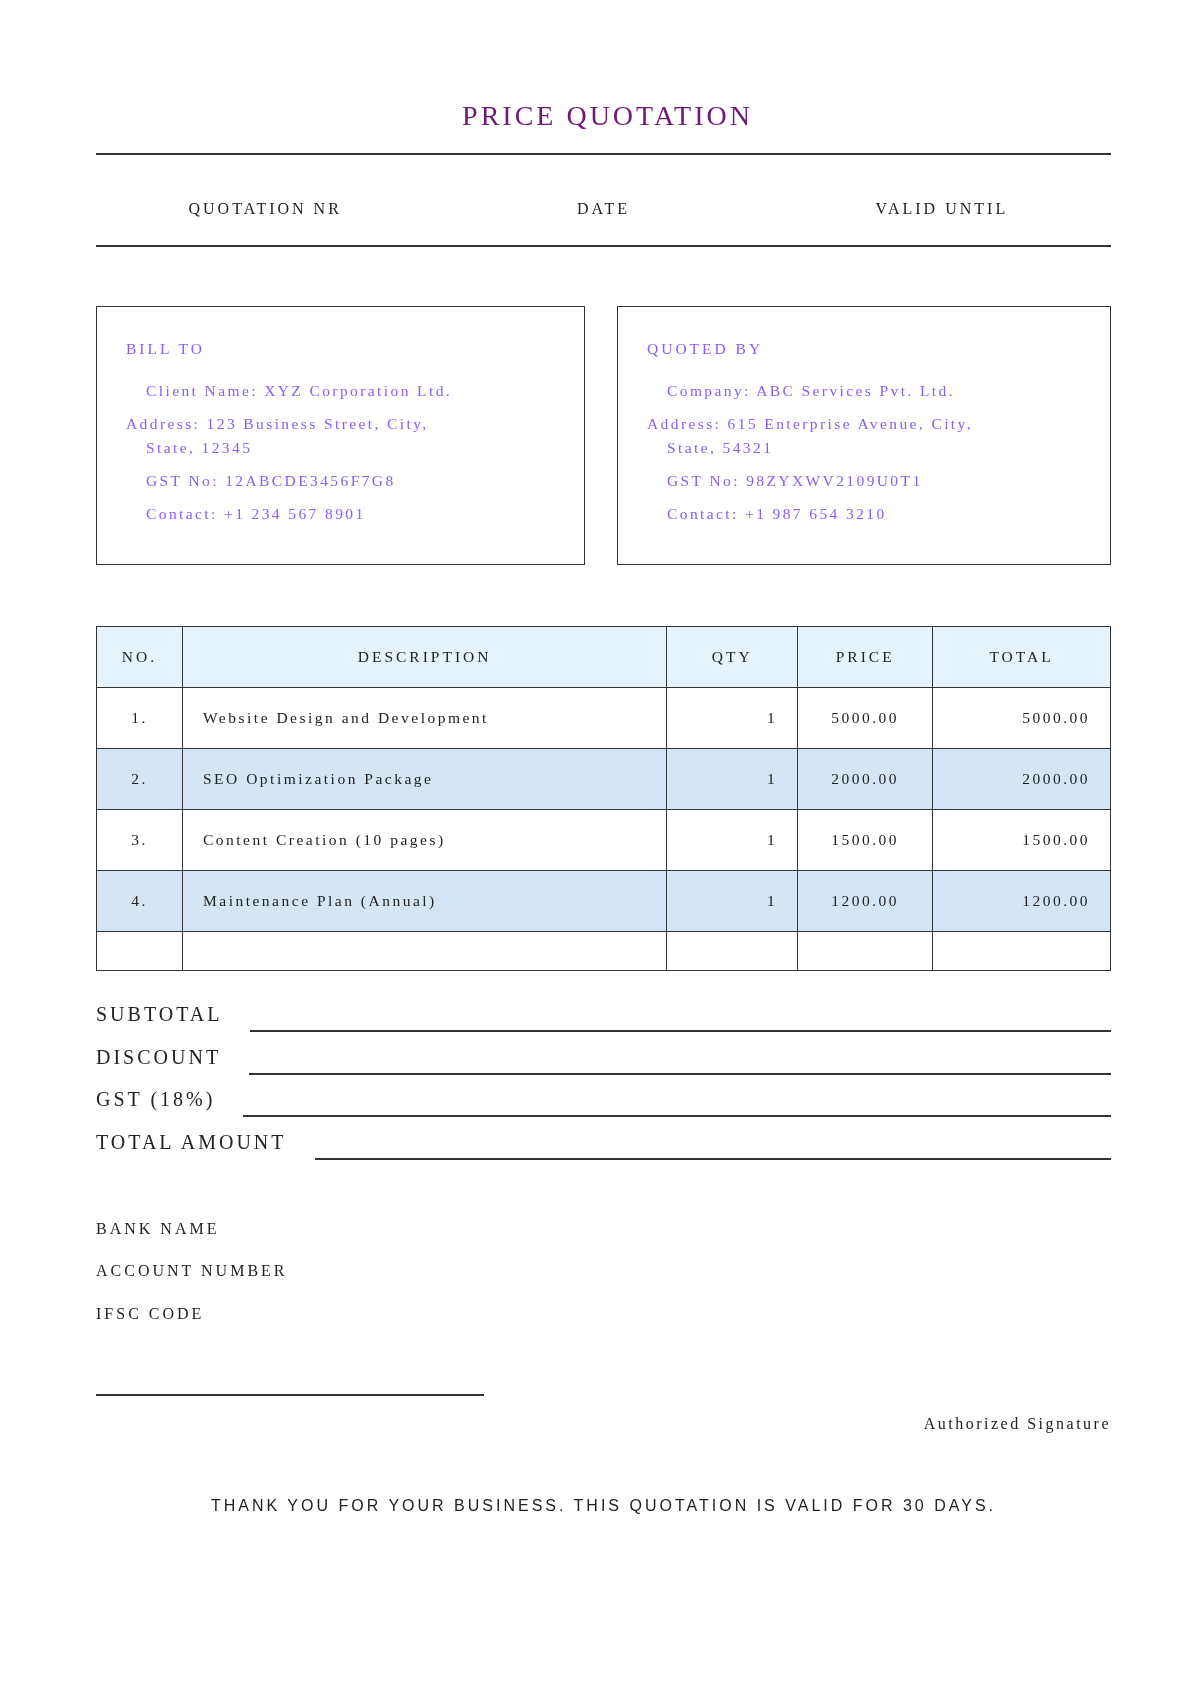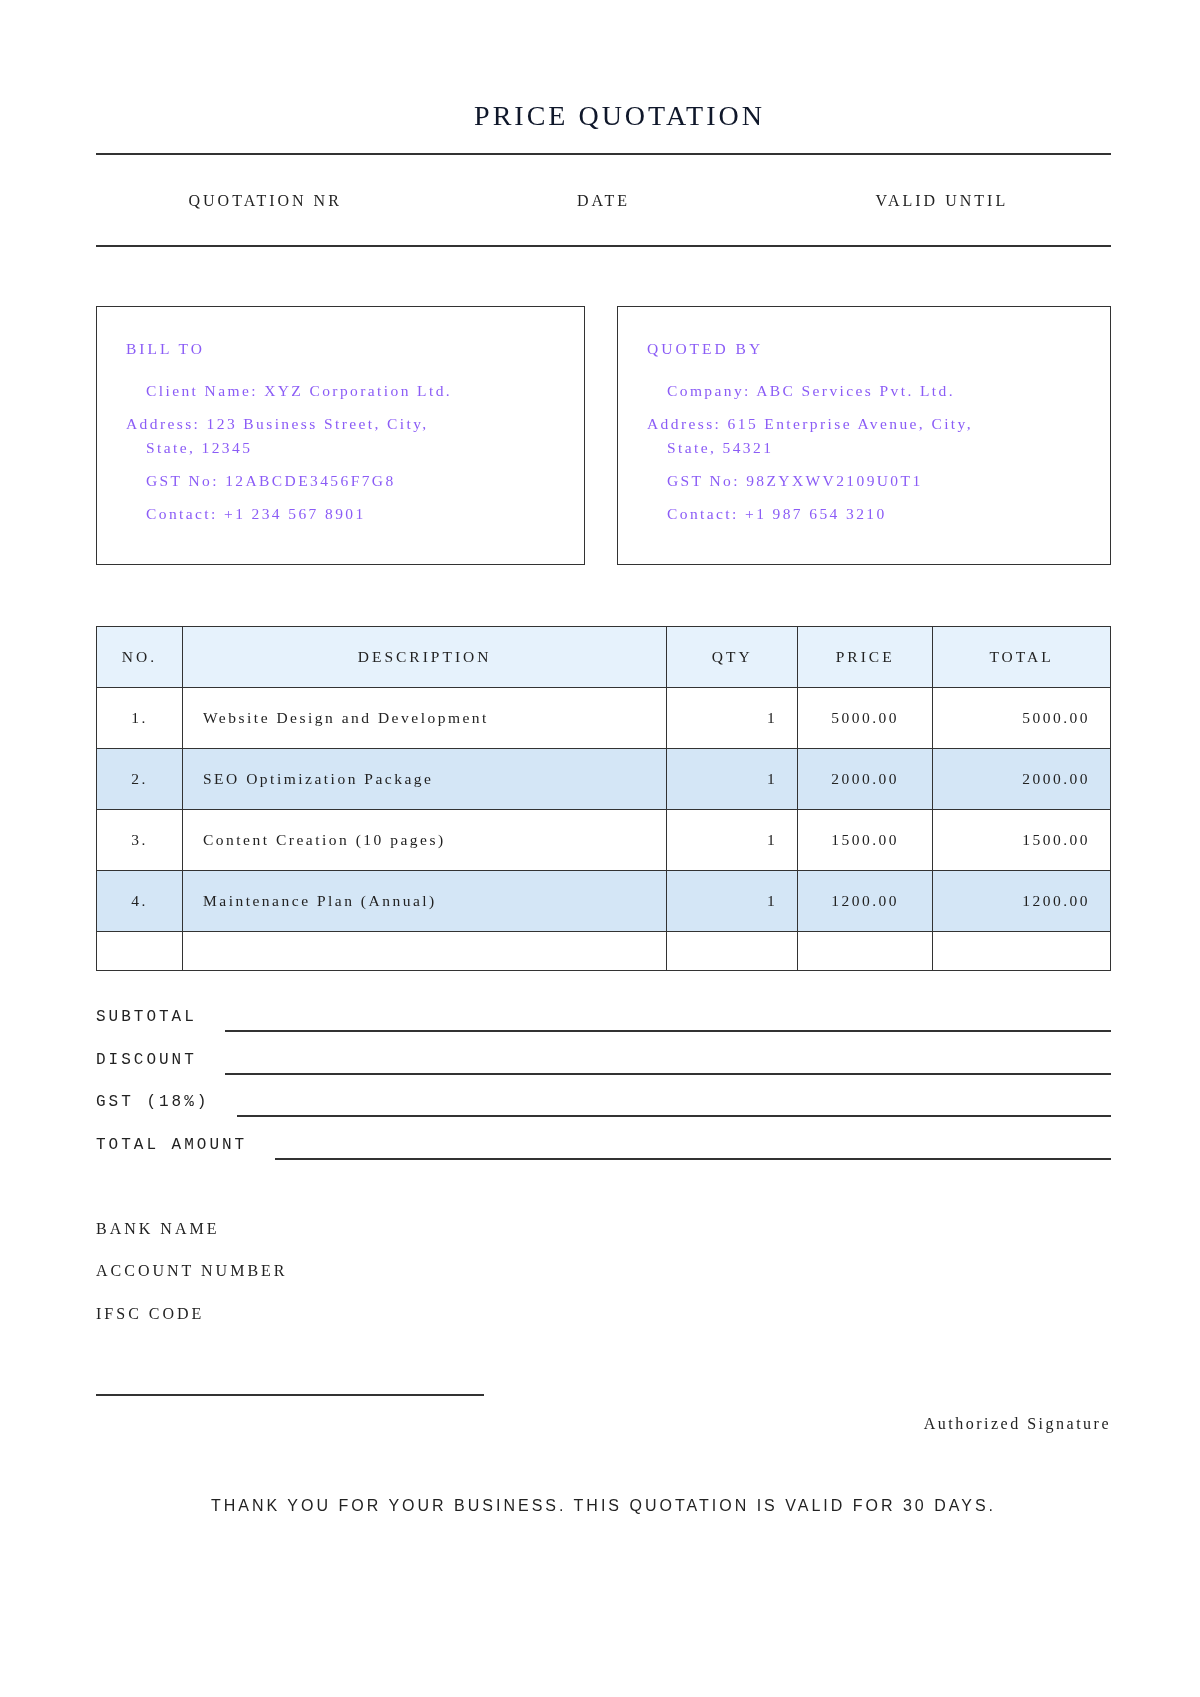--- a/index.html
+++ b/index.html
@@ -4,26 +4,26 @@
 <style>
   html, body { margin: 0; padding: 0; background: #ffffff; }
   body {
     width: 1200px; height: 1697px; position: relative; overflow: hidden;
     font-family: "DejaVu Serif", "Liberation Serif", serif;
     color: #222222;
   }
   .page { position: absolute; left: 96px; top: 0; width: 1015px; }
 
   .title {
-    position: absolute; left: 16px; width: 1015px; top: 100px;
-    text-align: center; font-size: 28px; letter-spacing: 3px; color: #0f172a;
+    position: absolute; left: 4px; width: 1015px; top: 100px;
+    text-align: center; font-size: 28px; letter-spacing: 3px; color: #701a75;
     font-family: "Liberation Serif", serif;
   }
   .hr { position: absolute; left: 0; width: 1015px; height: 0; border-top: 2px solid #333333; }
-  .meta-row { position: absolute; left: 0; top: 192px; width: 1015px; display: flex; }
+  .meta-row { position: absolute; left: 0; top: 200px; width: 1015px; display: flex; }
   .meta-cell { flex: 1; text-align: center; font-size: 16px; letter-spacing: 3px; color: #222; font-family: "Liberation Serif", serif; }
 
   .party-box {
     position: absolute; top: 306px; height: 259px; width: 489px; box-sizing: border-box;
     border: 1.5px solid #333333; padding: 30px 29px 0 29px;
     font-size: 15.5px; letter-spacing: 2.4px; line-height: 24px; color: #8b5cf6;
     font-family: "Liberation Serif", serif;
   }
   .party-box .heading { margin-bottom: 18px; letter-spacing: 3px; }
   .party-box .line { margin-bottom: 9px; margin-left: 20px; }
@@ -38,21 +38,21 @@
   table.items td { height: 60px; }
   table.items tr.alt td { background: #d4e6f6; }
   table.items tr.empty td { height: 38px; }
   td.c-no { text-align: center; }
   td.c-desc { text-align: left; }
   td.c-qty { text-align: right; }
   td.c-price { text-align: center; }
   td.c-total { text-align: right; }
 
   .sum-row { position: absolute; left: 0; width: 1015px; height: 26px; display: flex; align-items: flex-end; }
-  .sum-label { font-size: 16px; letter-spacing: 3px; font-family: Liberation Mono, monospace; white-space: nowrap; padding-bottom: 6px; }
+  .sum-label { font-size: 20px; letter-spacing: 3px; font-family: Liberation Serif, serif; white-space: nowrap; padding-bottom: 6px; }
   .sum-line { flex: 1; border-bottom: 2px solid #333333; margin-left: 28px; }
 
   .bank { position: absolute; left: 0; font-size: 16px; letter-spacing: 3px; font-family: "Liberation Serif", serif; }
   .sig-line { position: absolute; left: 0; top: 1394px; width: 388px; border-top: 2px solid #333333; }
   .sig-label { position: absolute; right: 0; top: 1415px; font-size: 16px; letter-spacing: 2.5px; font-family: "Liberation Serif", serif; }
   .thanks { position: absolute; left: 0; width: 1015px; top: 1497px; text-align: center; font-size: 16px; letter-spacing: 3px; font-family: Liberation Sans, sans-serif; }
 </style>
 </head>
 <body>
 

